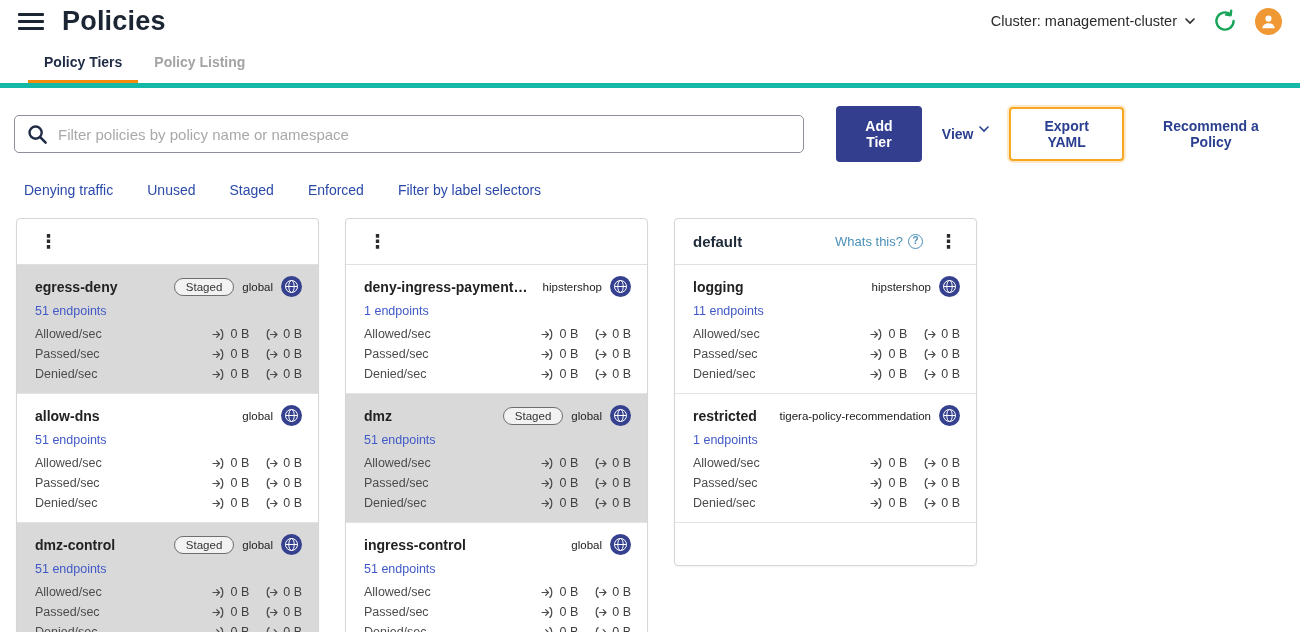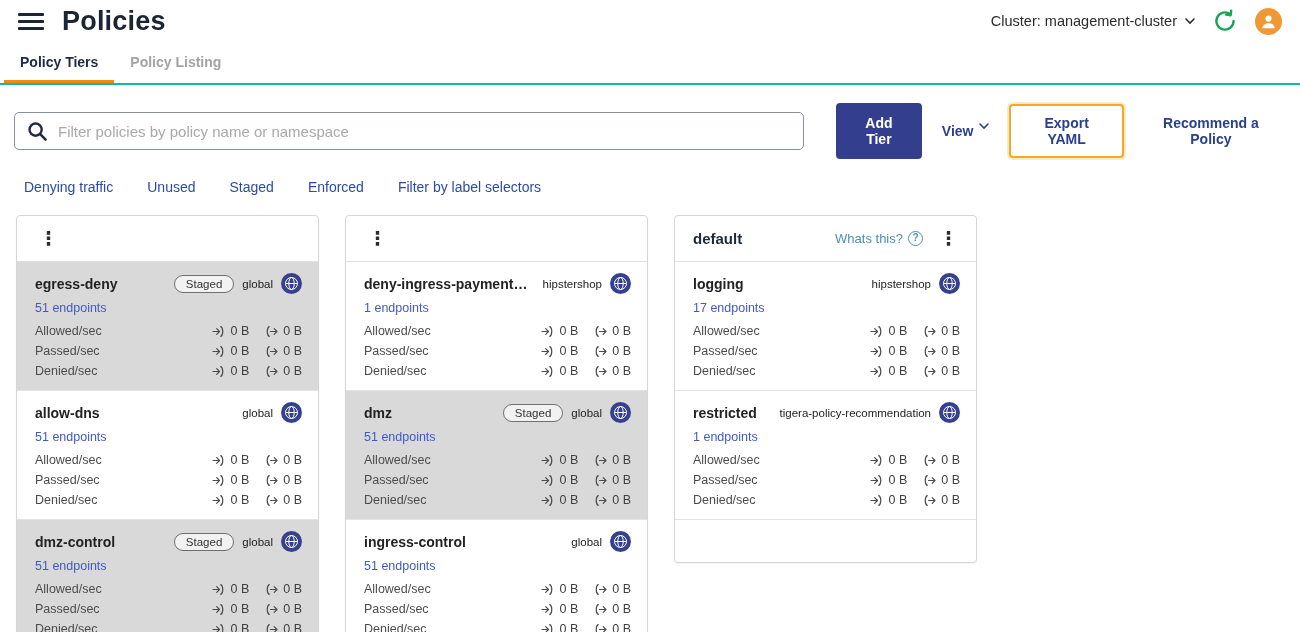--- a/index.html
+++ b/index.html
@@ -11,21 +11,21 @@
   .hamburger { width:26px; display:flex; flex-direction:column; gap:4px; cursor:pointer; }
   .hamburger i { display:block; height:3px; background:#1c2533; border-radius:1px; }
   .page-title { font-size:27px; font-weight:700; margin-left:18px; letter-spacing:.2px; }
   .header-right { margin-left:auto; display:flex; align-items:center; gap:16px;justify-content:space-between; }
   .cluster-select { display:flex; align-items:center; gap:8px; font-size:14.5px; color:#2b2b2b; cursor:pointer; }
   .chev { width:10px; height:7px; }
   .icon-btn { display:flex; align-items:center; justify-content:center; cursor:pointer; }
   .avatar { width:27px; height:27px; border-radius:50%; background:#ef9834; display:flex; align-items:center; justify-content:center; }
 
   
-  .tab-bar { display:flex; border-bottom:2px solid #14b8a6; padding-left:4px; }
+  .tab-bar { display:flex; border-bottom:5px solid #14b8a6; padding-left:28px; }
   .tab { padding:12px 16px 10px; font-size:14px; font-weight:700; color:#a3a3a3; cursor:pointer; border-bottom:3px solid transparent; }
   .tab.active { color:#1f2b45; border-bottom-color:#f28b0e; }
 
   
   .toolbar { display:flex; align-items:center; padding:18px 22px 0 14px; gap:10px; }
   .search-box { display:flex; align-items:center; width:813px; height:38px; border:1px solid #8a8f98; border-radius:5px; padding:0 12px; background:#fff; }
   .search-box svg { flex:0 0 auto; }
   .search-box input { border:none; outline:none; flex:1; margin-left:10px; font-size:15px; color:#333;
      font-family:"Liberation Sans","DejaVu Sans",sans-serif; }
   .search-box input::placeholder { color:#a9a9a9; }
@@ -644,21 +644,21 @@
         <svg width="21" height="21" viewBox="0 0 21 21">
           <circle cx="10.5" cy="10.5" r="10.5" fill="#35418f"></circle>
           <g fill="none" stroke="#fff" stroke-width="1">
             <circle cx="10.5" cy="10.5" r="6"></circle>
             <ellipse cx="10.5" cy="10.5" rx="2.7" ry="6"></ellipse>
             <path d="M4.5 10.5h12"></path>
           </g>
         </svg>
       </span>
     </div>
-    <a class="endpoints">17 endpoints</a>
+    <a class="endpoints">11 endpoints</a>
     <div>
   <div class="metric-row">
     <span>Allowed/sec</span>
     <span class="metric-vals">
       <span class="mv">
         <svg width="13" height="13" viewBox="0 0 13 13">
           <path d="M1 6.5h6M4.7 3.7l2.8 2.8-2.8 2.8" fill="none" stroke="#4c4c4c" stroke-width="1.2" stroke-linecap="round" stroke-linejoin="round"></path>
           <path d="M8.8 1.6c2.6 1.4 2.6 8.4 0 9.8" fill="none" stroke="#4c4c4c" stroke-width="1.2" stroke-linecap="round"></path>
         </svg>
         <span>0 B</span>

